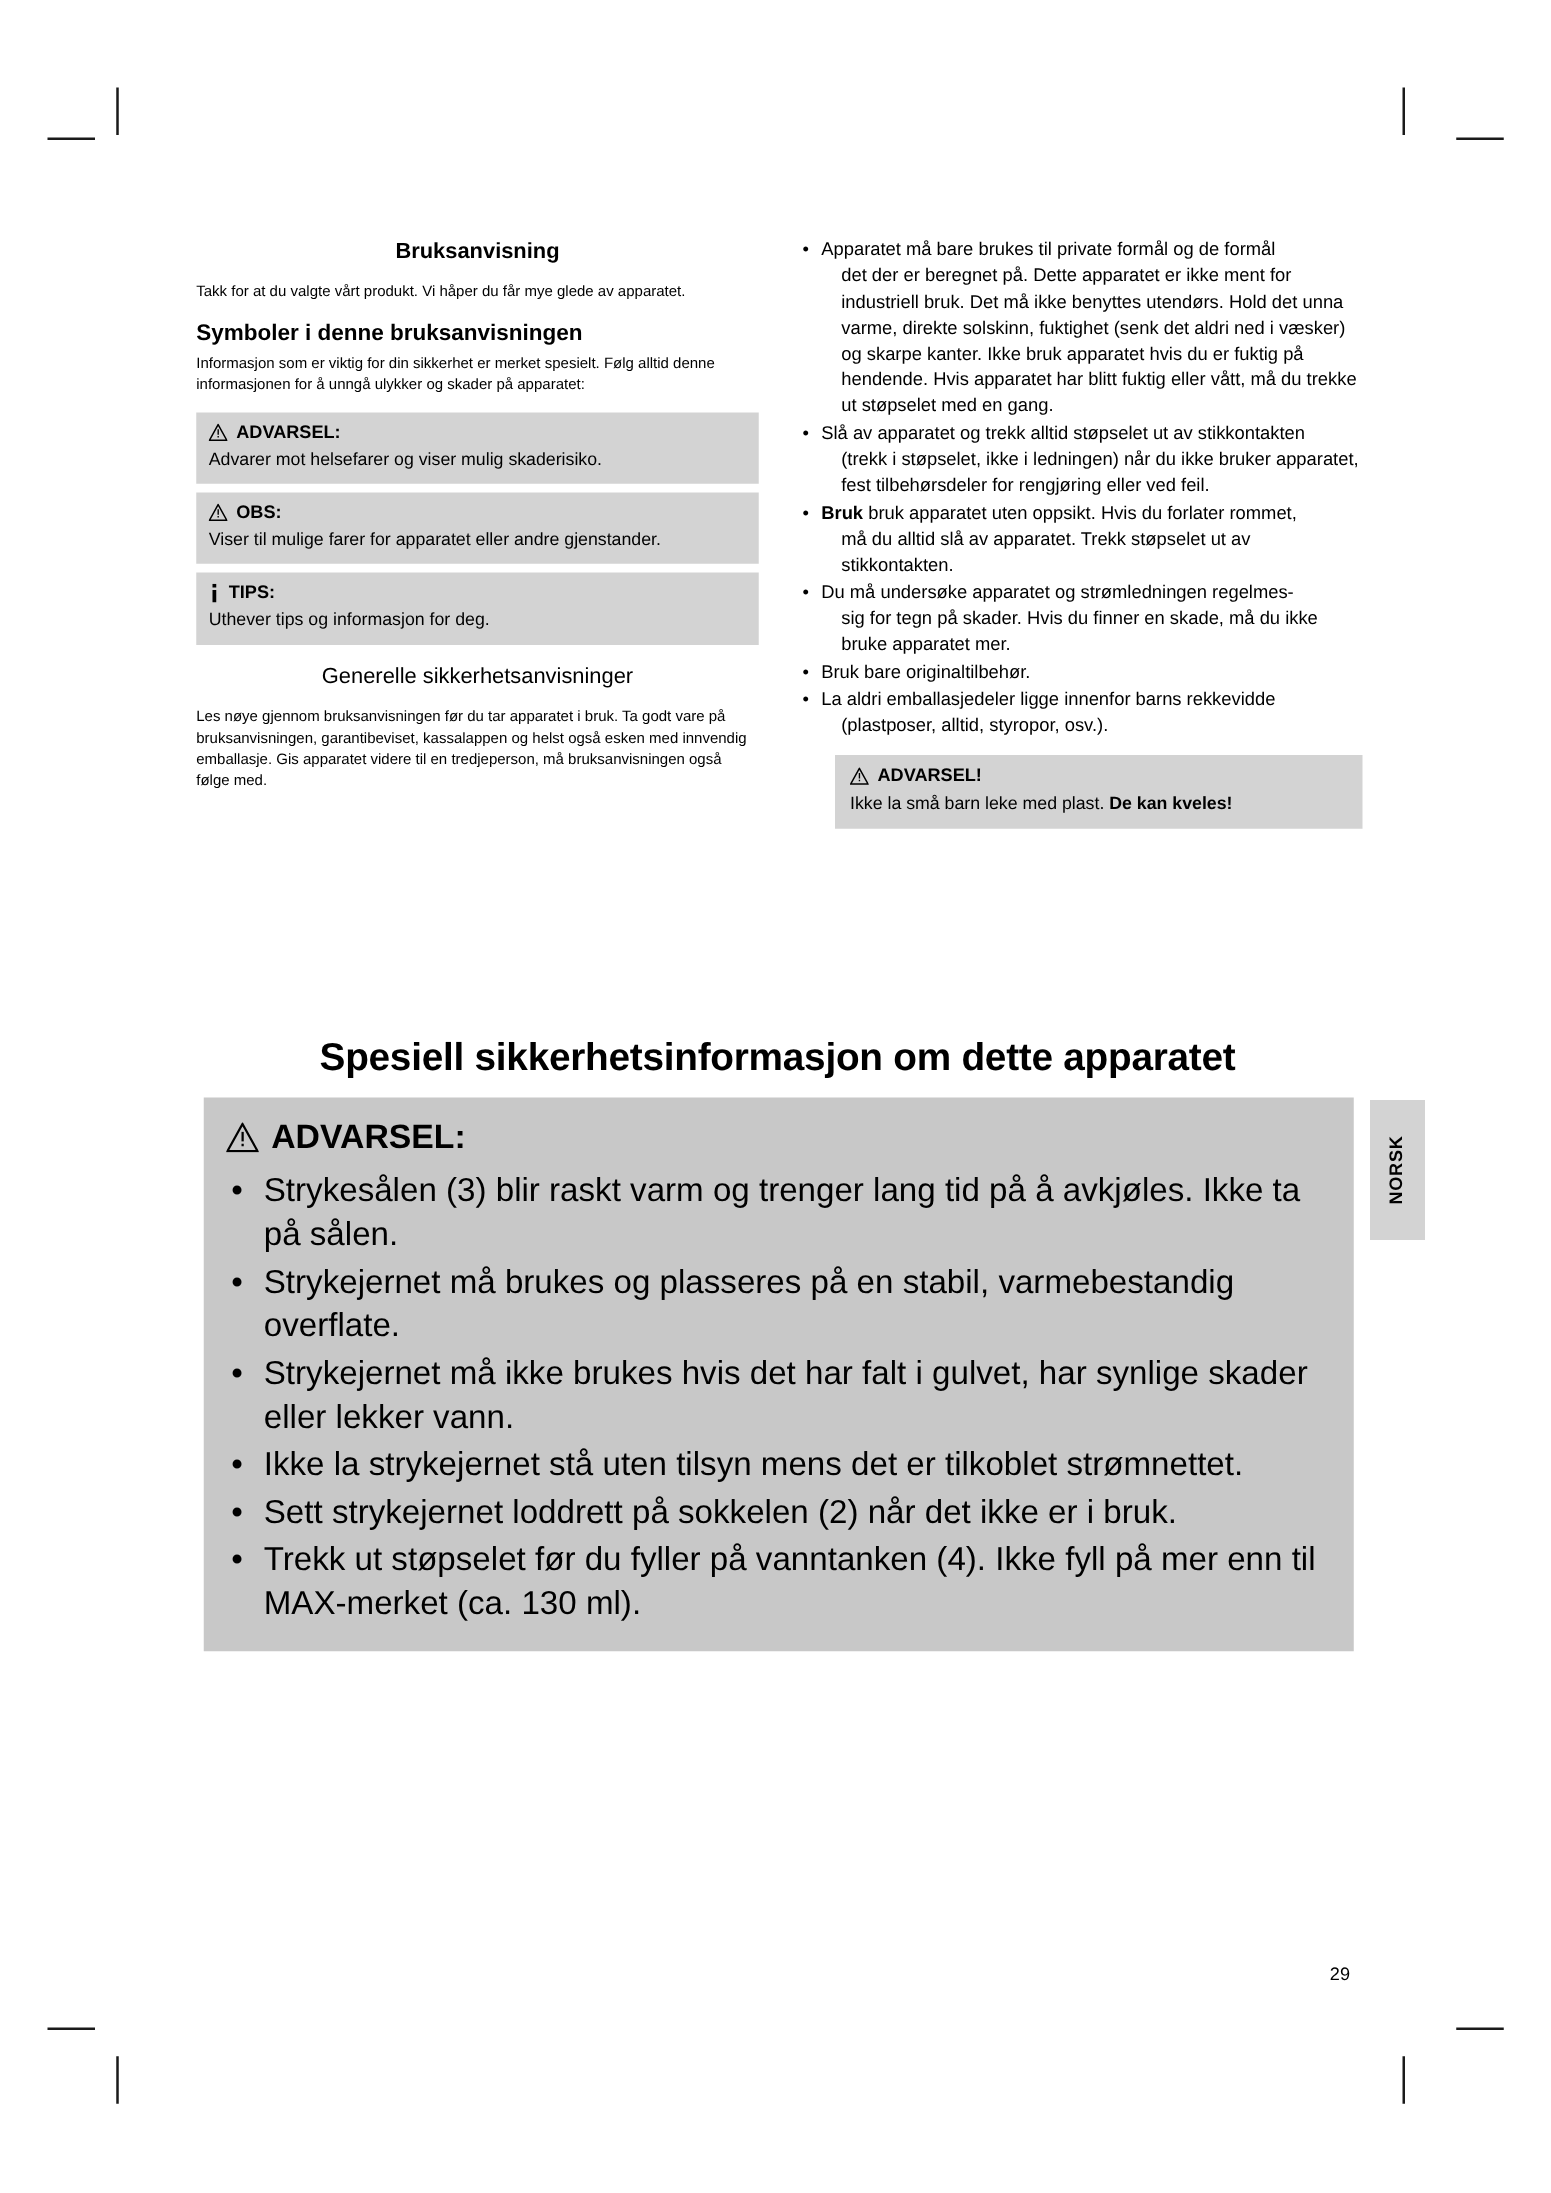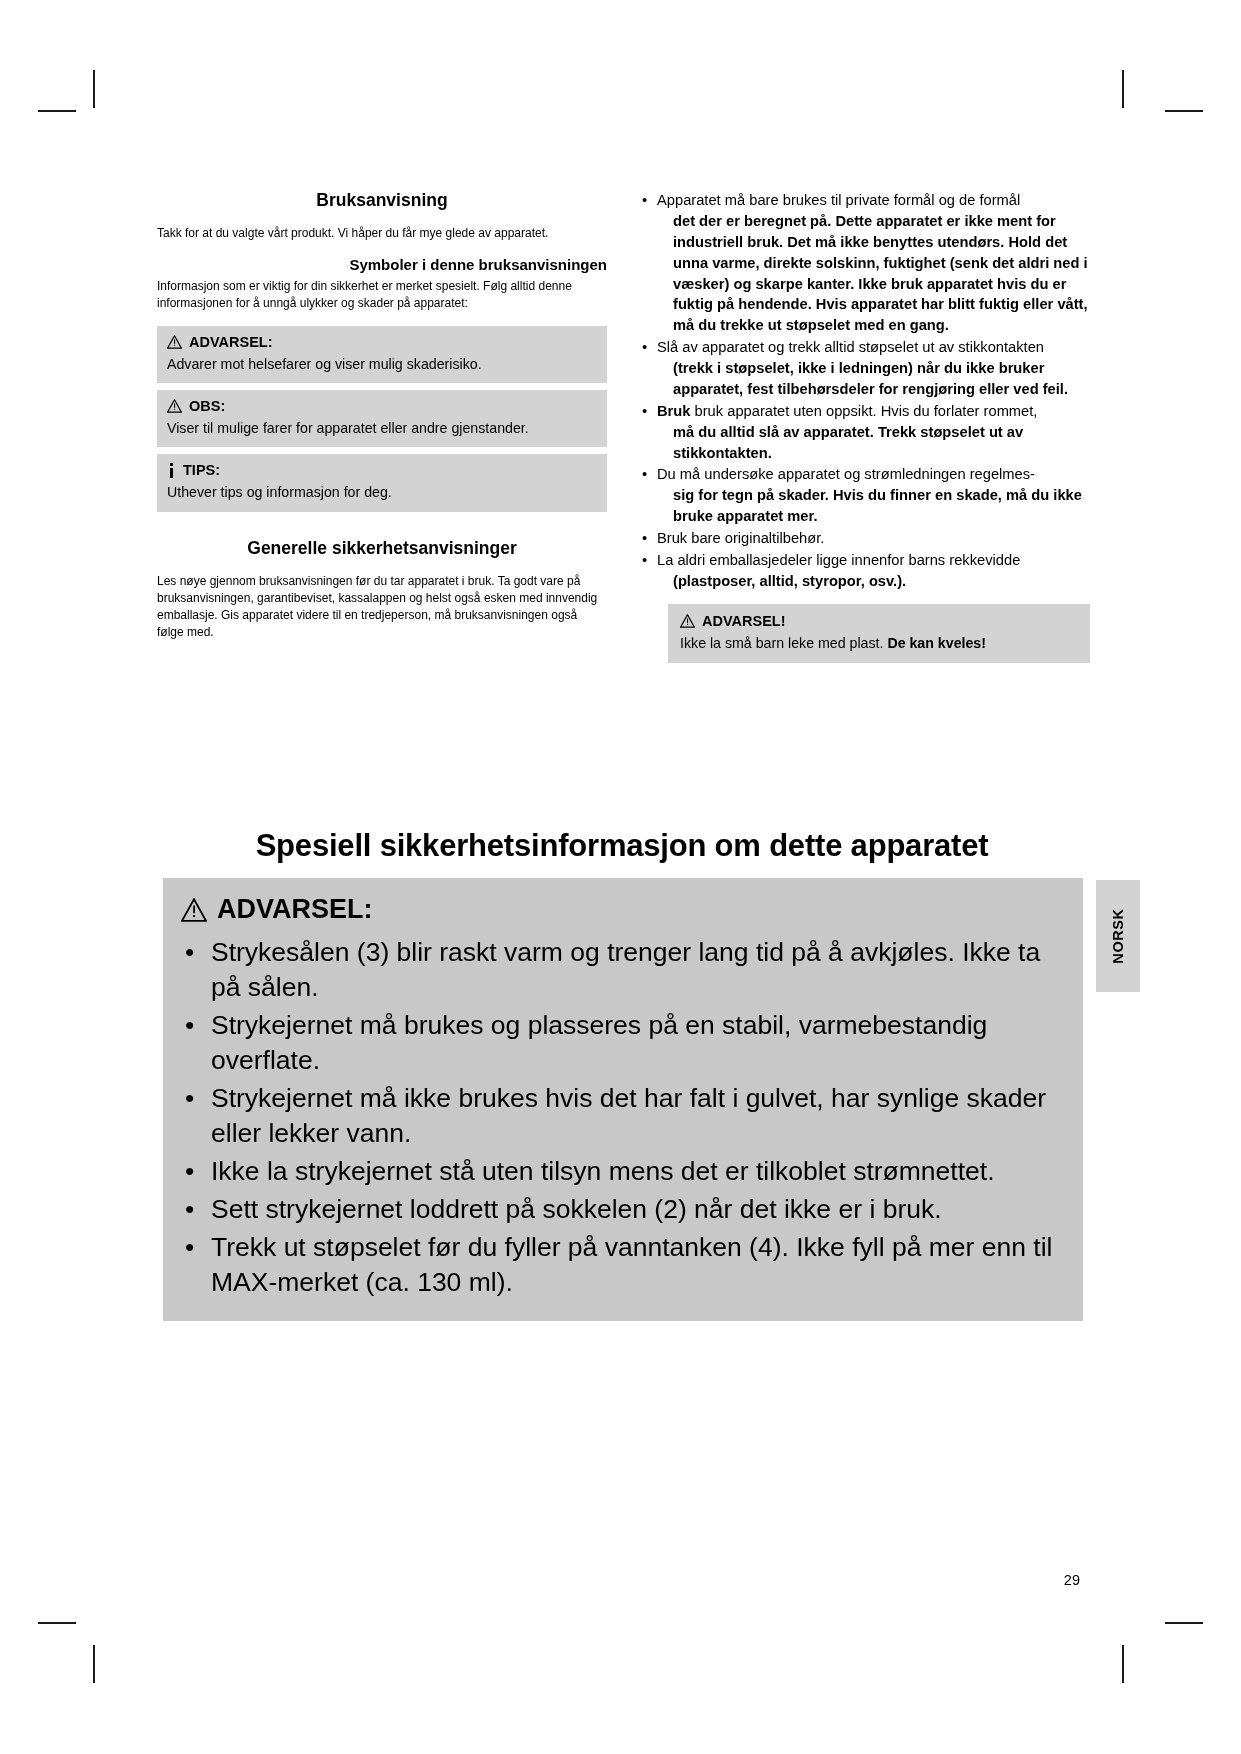--- a/index.html
+++ b/index.html
@@ -46,35 +46,34 @@
   }
 
   .center-head {
     text-align: center;
     font-weight: bold;
     font-size: 17.5px;
     margin: 0 0 14px 0;
   }
   .center-head2 {
     text-align: center;
-    font-weight: bold;
+    font-weight: normal;
     font-size: 17.5px;
-    margin: 26px 0 14px 0;
+    margin: 14px 0 14px 0;
   }
   .body-text {
     font-size: 12px;
     line-height: 1.42;
     margin: 0 0 14px 0;
     text-align: left;
   }
   .sub-head {
-    font-size: 15px;
+    font-size: 18px;
     font-weight: bold;
     margin: 0 0 5px 0;
-    text-align: right;
   }
 
   
   .notice {
     background: #d3d3d3;
     padding: 8px 10px 9px 10px;
     margin: 0 0 7px 0;
   }
   .notice-title {
     font-size: 14.5px;
@@ -120,21 +119,20 @@
   }
   ul.bullets > li::before {
     content: "\2022";
     position: absolute;
     left: 2px;
     top: 0;
   }
   ul.bullets > li .ind {
     display: block;
     padding-left: 16px;
-    font-weight: bold;
   }
   ul.bullets > li b { font-weight: bold; }
 
   
   .notice-right {
     background: #d3d3d3;
     padding: 9px 16px 10px 12px;
     margin: 12px 0 0 28px;
   }
 

